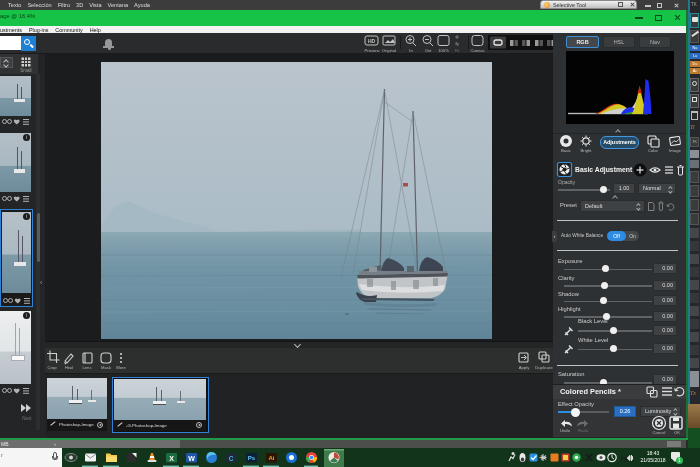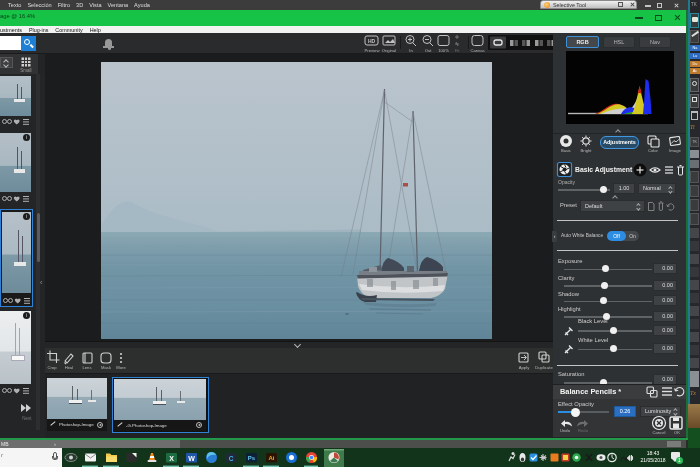--- a/index.html
+++ b/index.html
@@ -497,21 +497,21 @@
   <div class="abs" style="left:578px;top:348.5px;width:74px;height:1.5px;background:#606365;"></div>
   <div class="abs" style="left:610px;top:345px;width:7px;height:7px;border-radius:50%;background:#f0f0f0;"></div>
   <div class="abs" style="left:653px;top:343px;width:24px;height:11px;background:#3f4244;border:1px solid #2a2c2e;box-sizing:border-box;color:#ddd;font-size:5.5px;text-align:right;line-height:9px;"><span style="margin-right:3px;">0.00</span></div>
 
   <div class="abs" style="left:558px;top:371px;color:#ccc;font-size:5.8px;">Saturation</div>
   <div class="abs" style="left:653px;top:374px;width:24px;height:11px;background:#3f4244;border:1px solid #2a2c2e;box-sizing:border-box;color:#ddd;font-size:5.5px;text-align:right;line-height:9px;"><span style="margin-right:3px;">0.00</span></div>
   <div class="abs" style="left:564px;top:382px;width:88px;height:1.5px;background:#606365;"></div>
   <div class="abs" style="left:600px;top:379px;width:7px;height:7px;border-radius:50%;background:#f0f0f0;"></div>
 
   <div class="abs" style="left:553px;top:384px;width:133px;height:15px;background:#3a3c3e;border-top:1px solid #1f2021;box-sizing:border-box;"></div>
-  <div class="abs" style="left:560px;top:387px;color:#f5f5f5;font-size:7.4px;font-weight:bold;">Balance Pencils *</div>
+  <div class="abs" style="left:560px;top:387px;color:#f5f5f5;font-size:7.4px;font-weight:bold;">Colored Pencils *</div>
 
   <div class="abs" style="left:553px;top:399px;width:133px;height:38px;background:#323436;"></div>
   <div class="abs" style="left:558px;top:401px;color:#ccc;font-size:5.8px;">Effect Opacity</div>
   <div class="abs" style="left:558px;top:411px;width:51px;height:2px;background:#5a5d5f;"></div>
   <div class="abs" style="left:558px;top:411px;width:17px;height:2px;background:#2d8de2;"></div>
   <div class="abs" style="left:571px;top:407.5px;width:9px;height:9px;border-radius:50%;background:#f5f5f5;"></div>
   <div class="abs" style="left:614px;top:406px;width:22px;height:11px;background:#2a6fc2;border:1px solid #1e5a9e;box-sizing:border-box;color:#fff;font-size:5.5px;text-align:center;line-height:9px;">0.26</div>
   <div class="abs" style="left:640px;top:406px;width:41px;height:11px;background:#3f4244;border:1px solid #2a2c2e;box-sizing:border-box;color:#ddd;font-size:5.5px;line-height:9px;"><span style="margin-left:4px;">Luminosity</span></div>
   <div class="chevu" style="left:674px;top:409px;width:1.8px;height:1.8px;color:#aaa;"></div>
   <div class="chevd" style="left:674px;top:412px;width:1.8px;height:1.8px;color:#aaa;"></div>

